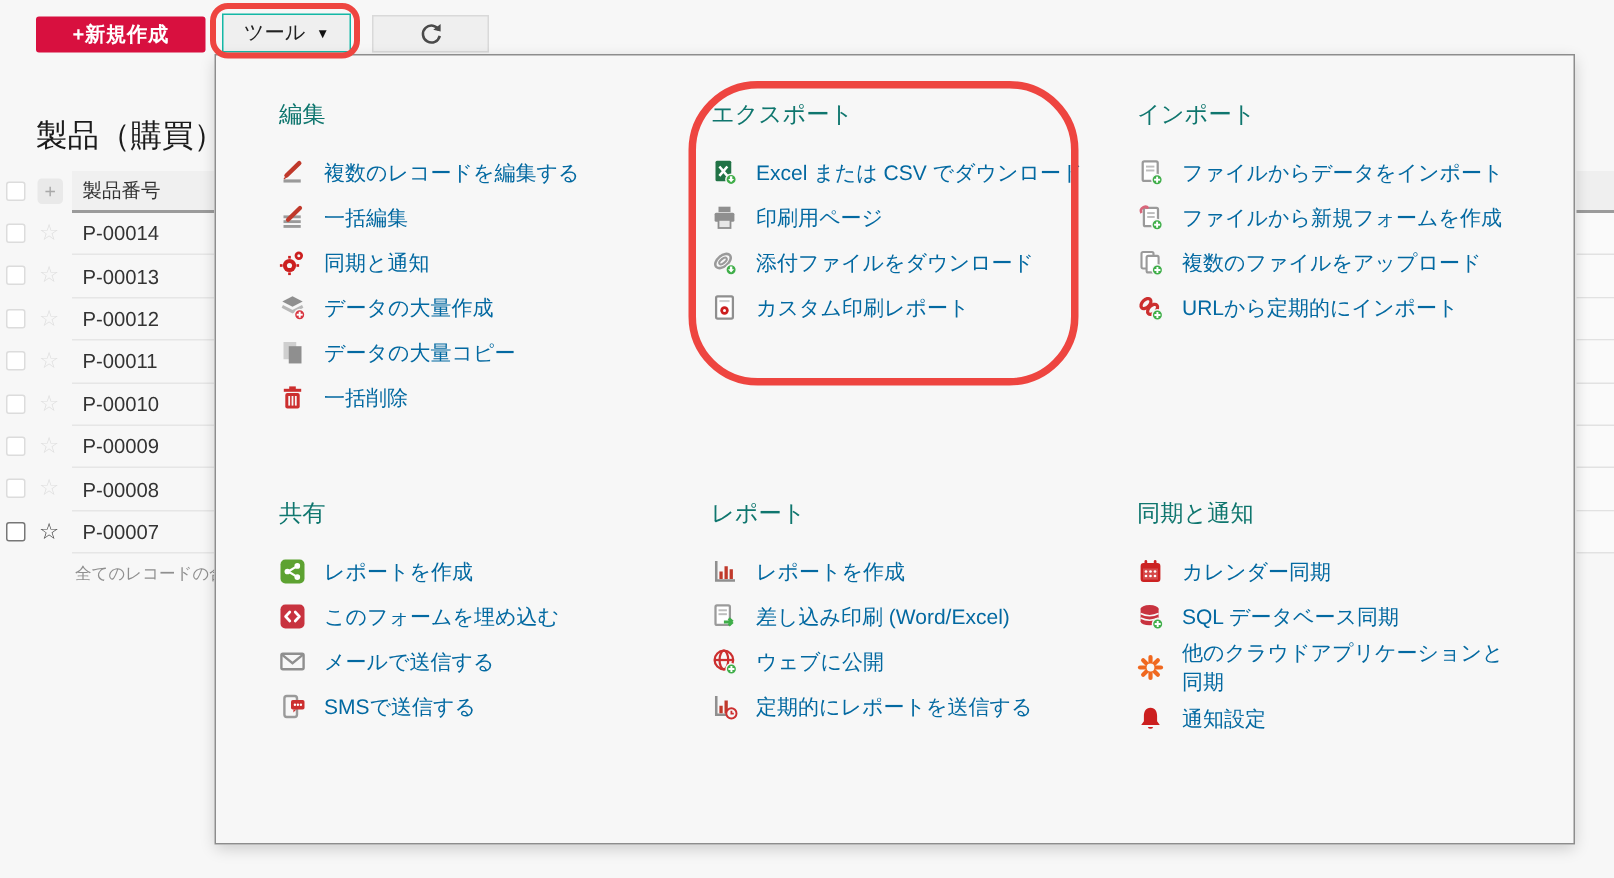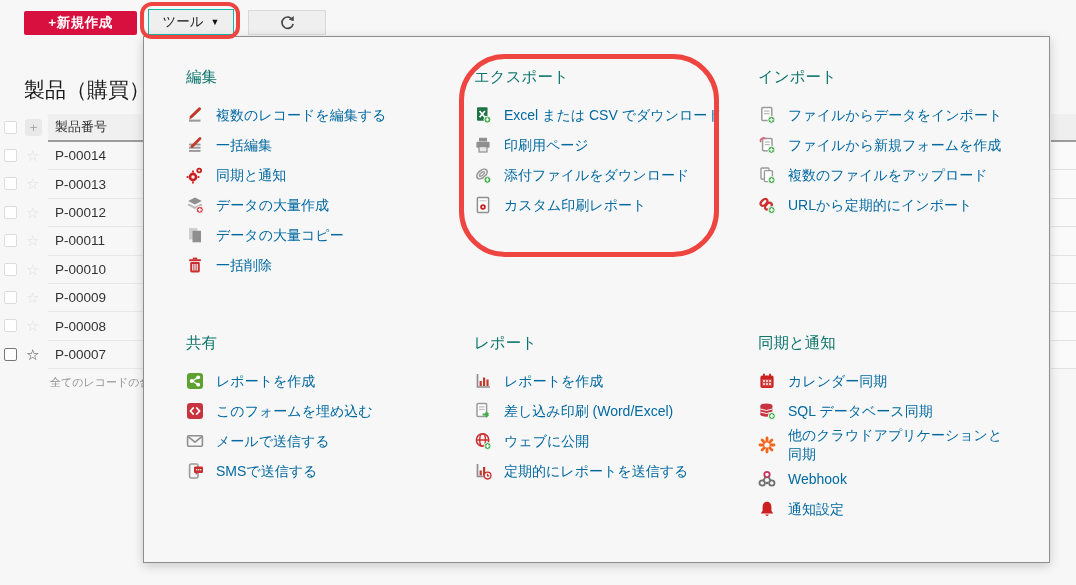--- a/index.html
+++ b/index.html
@@ -498,34 +498,20 @@
                 <line x1="13.9" y1="4.1" x2="4.1" y2="13.9"></line>
               </g>
               <circle cx="9" cy="9" r="2.6" fill="#f7f7f7"></circle>
             </svg>
           </span>
           <span class="lbl">他のクラウドアプリケーションと同期</span>
         </div>
         <div class="menu-item">
           <span class="ic">
             <svg width="18" height="18" viewBox="0 0 18 18">
-              <g fill="none" stroke-width="1.8">
-                <circle cx="9" cy="4.6" r="2.7" stroke="#c8335a"></circle>
-                <circle cx="4.2" cy="13" r="2.7" stroke="#6e6e6e"></circle>
-                <circle cx="13.8" cy="13" r="2.7" stroke="#6e6e6e"></circle>
-                <path d="M7.6 7 L5 11 M10.4 7 L13 11" stroke="#6e6e6e"></path>
-              </g>
-              <circle cx="9" cy="13" r="1.3" fill="#6e6e6e"></circle>
-            </svg>
-          </span>
-          <span class="lbl">Webhook</span>
-        </div>
-        <div class="menu-item">
-          <span class="ic">
-            <svg width="18" height="18" viewBox="0 0 18 18">
               <path d="M9 1.8 C5.8 1.8 4.6 4.4 4.6 7.4 L4.6 10.8 2.8 13.4 H15.2 L13.4 10.8 13.4 7.4 C13.4 4.4 12.2 1.8 9 1.8 Z" fill="#cc1f1f"></path>
               <path d="M7.2 14.6 A1.9 1.9 0 0 0 10.8 14.6 Z" fill="#cc1f1f"></path>
             </svg>
           </span>
           <span class="lbl">通知設定</span>
         </div>
       </div>
   </div>
 
   <div class="annot" id="annot-tools"></div>

